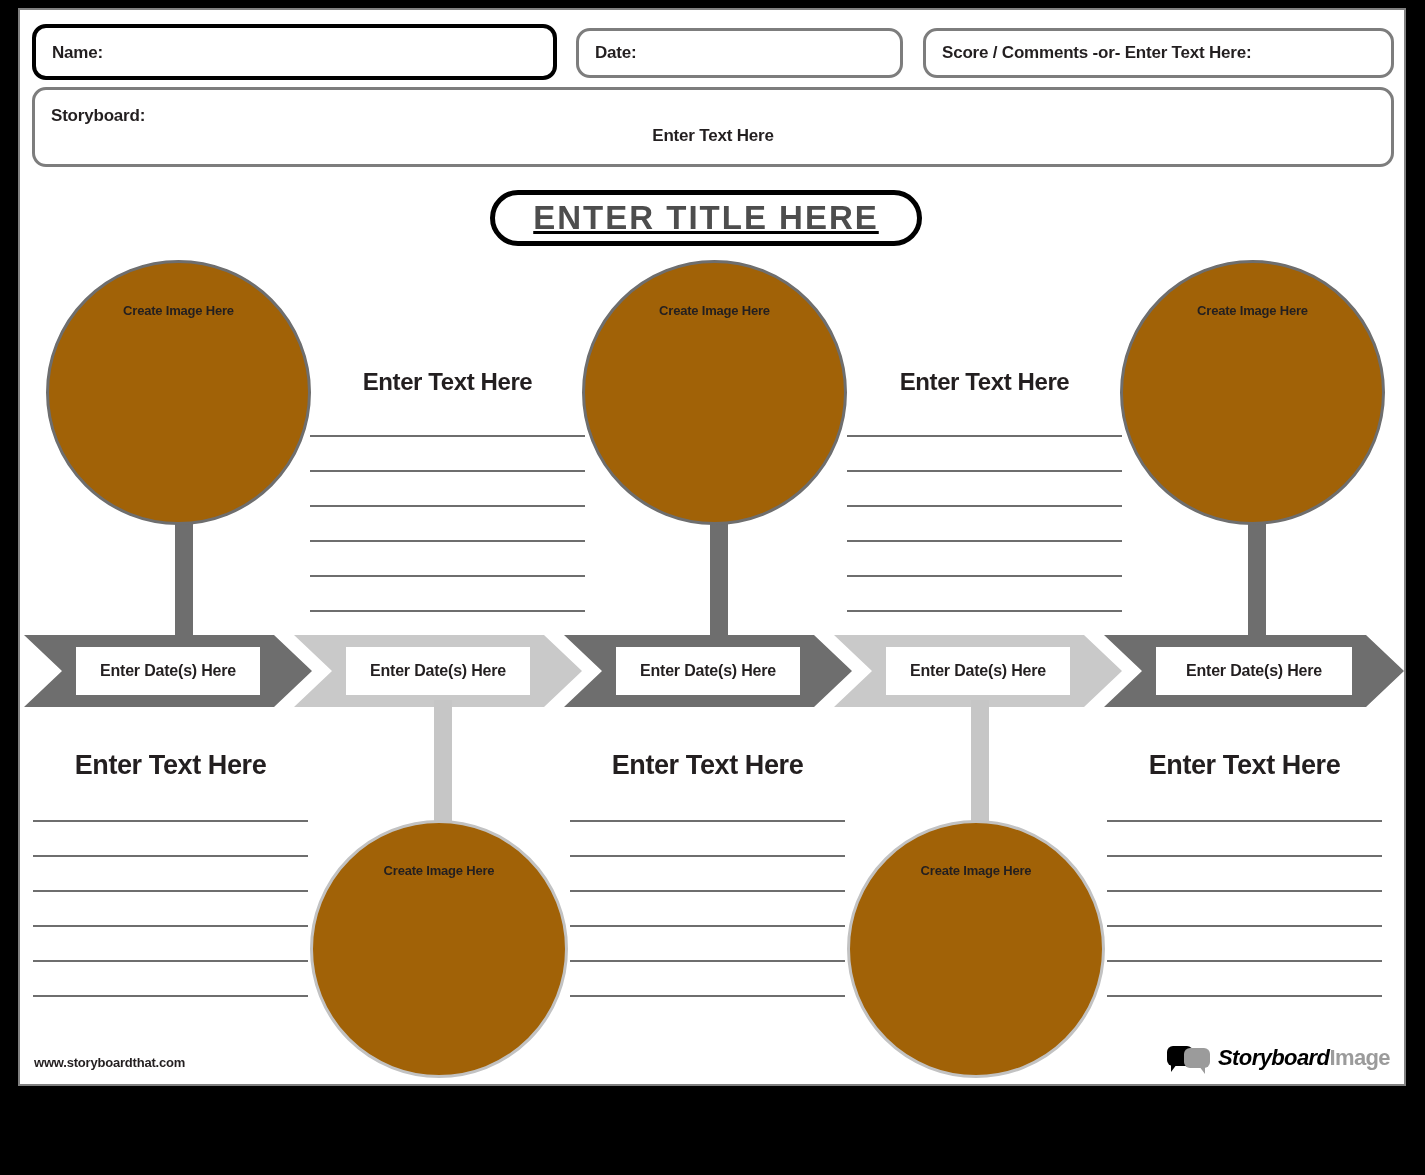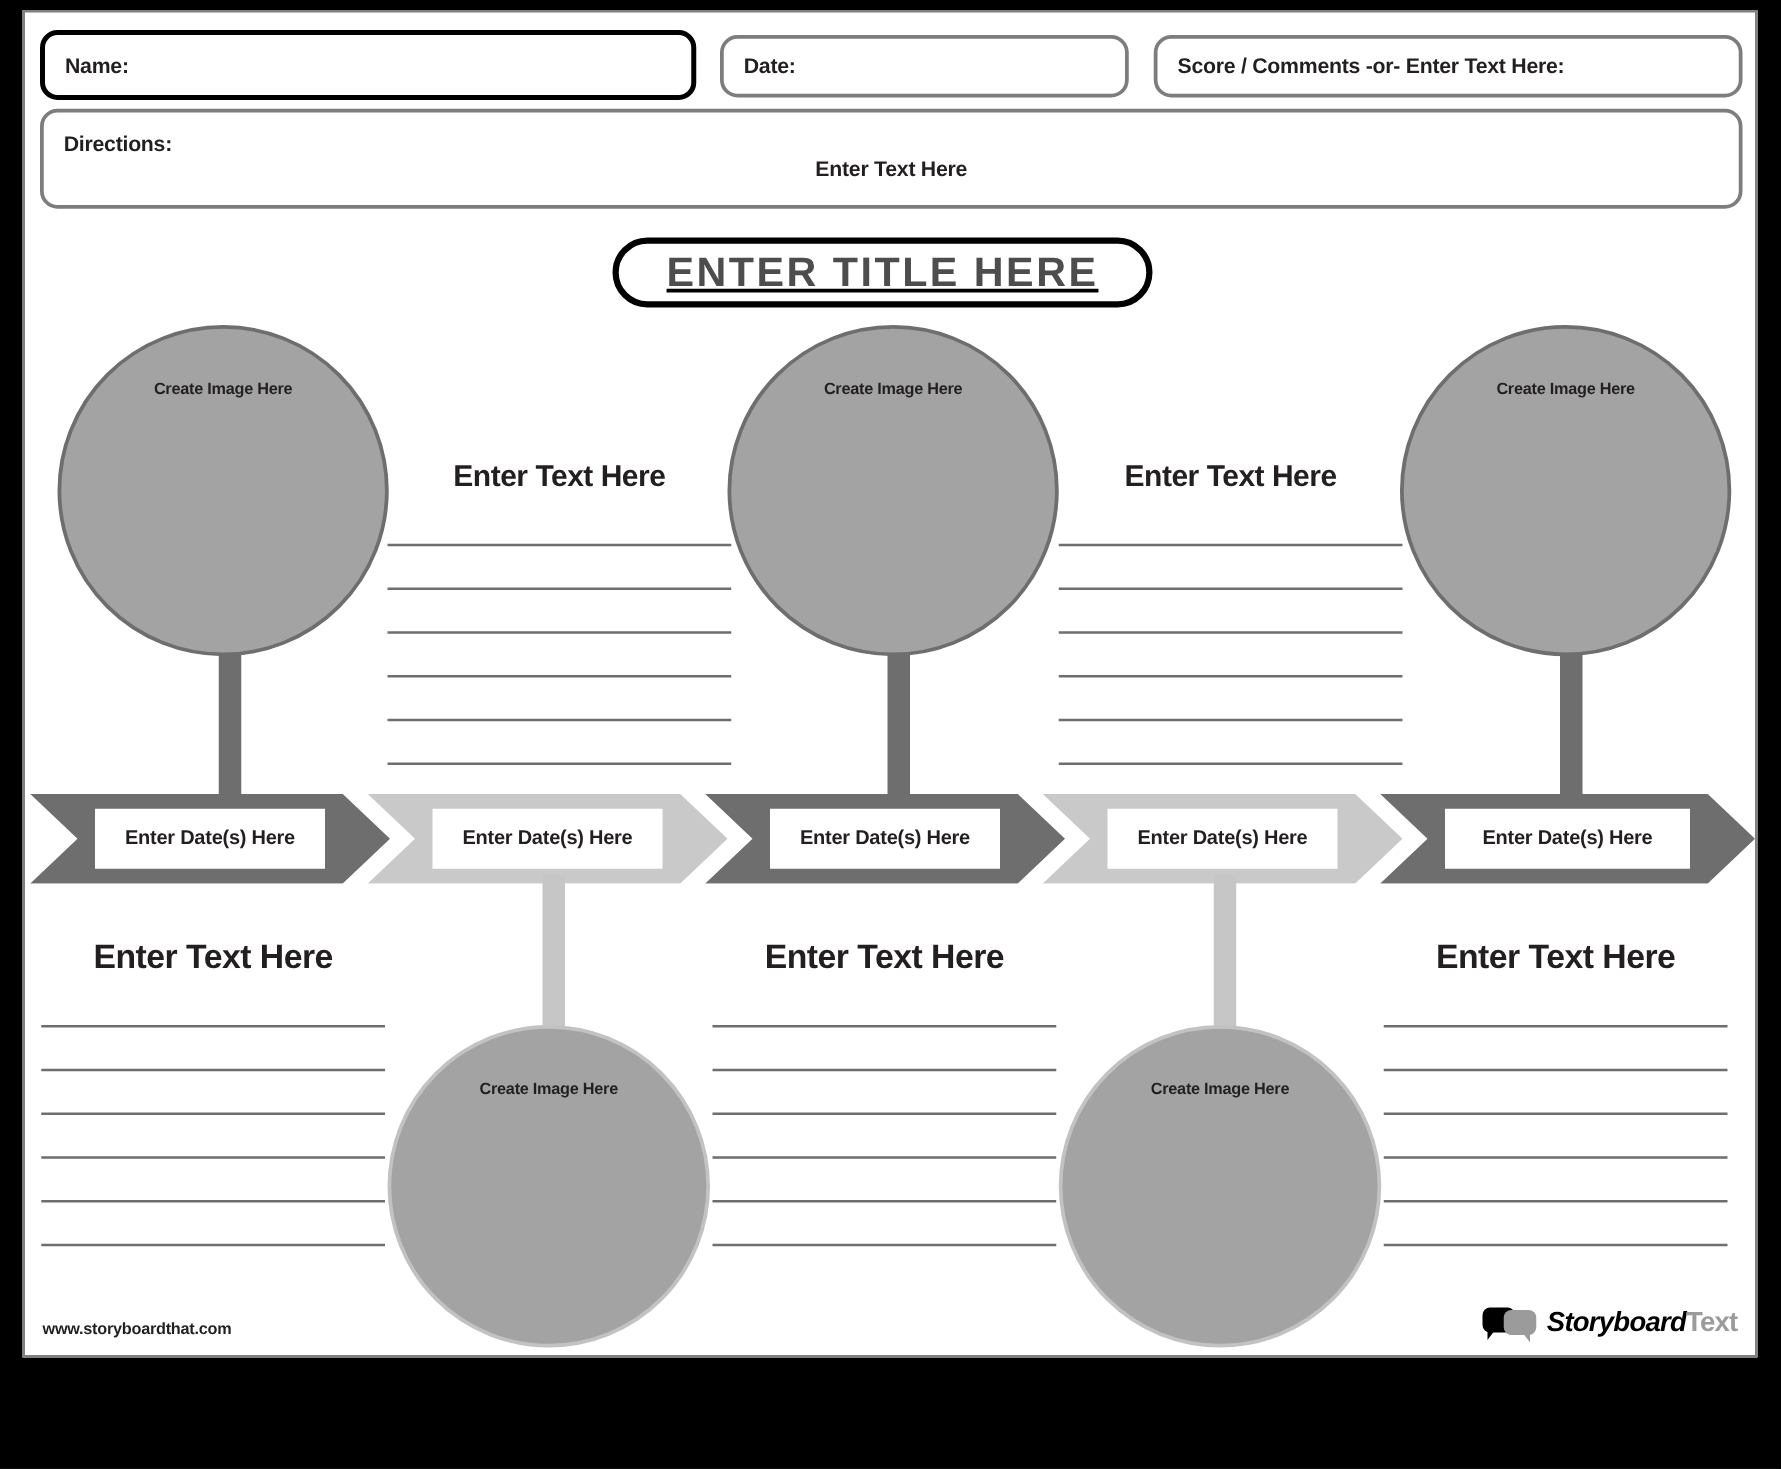--- a/index.html
+++ b/index.html
@@ -97,21 +97,21 @@
     font-size: 33px;
     font-weight: 700;
     color: #4d4d4d;
     letter-spacing: 2px;
   }
 
   
   .circle {
     position: absolute;
     border-radius: 50%;
-    background: #a3a3a3;
+    background: #a16207;
   }
   .circle-dark { border: 3px solid #6e6e6e; }
   .circle-light { border: 3px solid #c2c2c2; }
   .circle-caption {
     position: absolute;
     left: 0; right: 0;
     top: 40px;
     text-align: center;
     font-size: 13px;
     font-weight: 700;
@@ -239,21 +239,21 @@
 
   <div class="field" id="field-score">
     <span class="field-label">Score / Comments -or- Enter Text Here:</span>
   </div>
 
   <div class="field" id="field-date">
     <span class="field-label">Date:</span>
   </div>
 
   <div id="field-directions">
-    <span class="field-label">Directions:</span>
+    <span class="field-label">Storyboard:</span>
     <div id="directions-placeholder">Enter Text Here</div>
   </div>
 
   <div id="title-pill">
     <span id="title-text">ENTER TITLE HERE</span>
   </div>
 
   <div class="stem stem-dark" style="left:155px; top:495px; width:18px; height:140px;"></div>
   <div class="circle circle-dark" style="left:26px; top:250px; width:265px; height:265px;">
     <div class="circle-caption">Create Image Here</div>
@@ -362,16 +362,16 @@
     </div>
   </div>
 
   <div id="footer-url">www.storyboardthat.com</div>
 
   <div id="logo">
     <span class="bubble-group">
       <span class="bubble bubble-back"></span>
       <span class="bubble bubble-front"></span>
     </span>
-    <span id="logo-text"><span id="logo-storyboard">Storyboard</span><span id="logo-that">Text</span></span>
+    <span id="logo-text"><span id="logo-storyboard">Storyboard</span><span id="logo-that">Image</span></span>
   </div>
 
 </div>
 
 </body></html>

